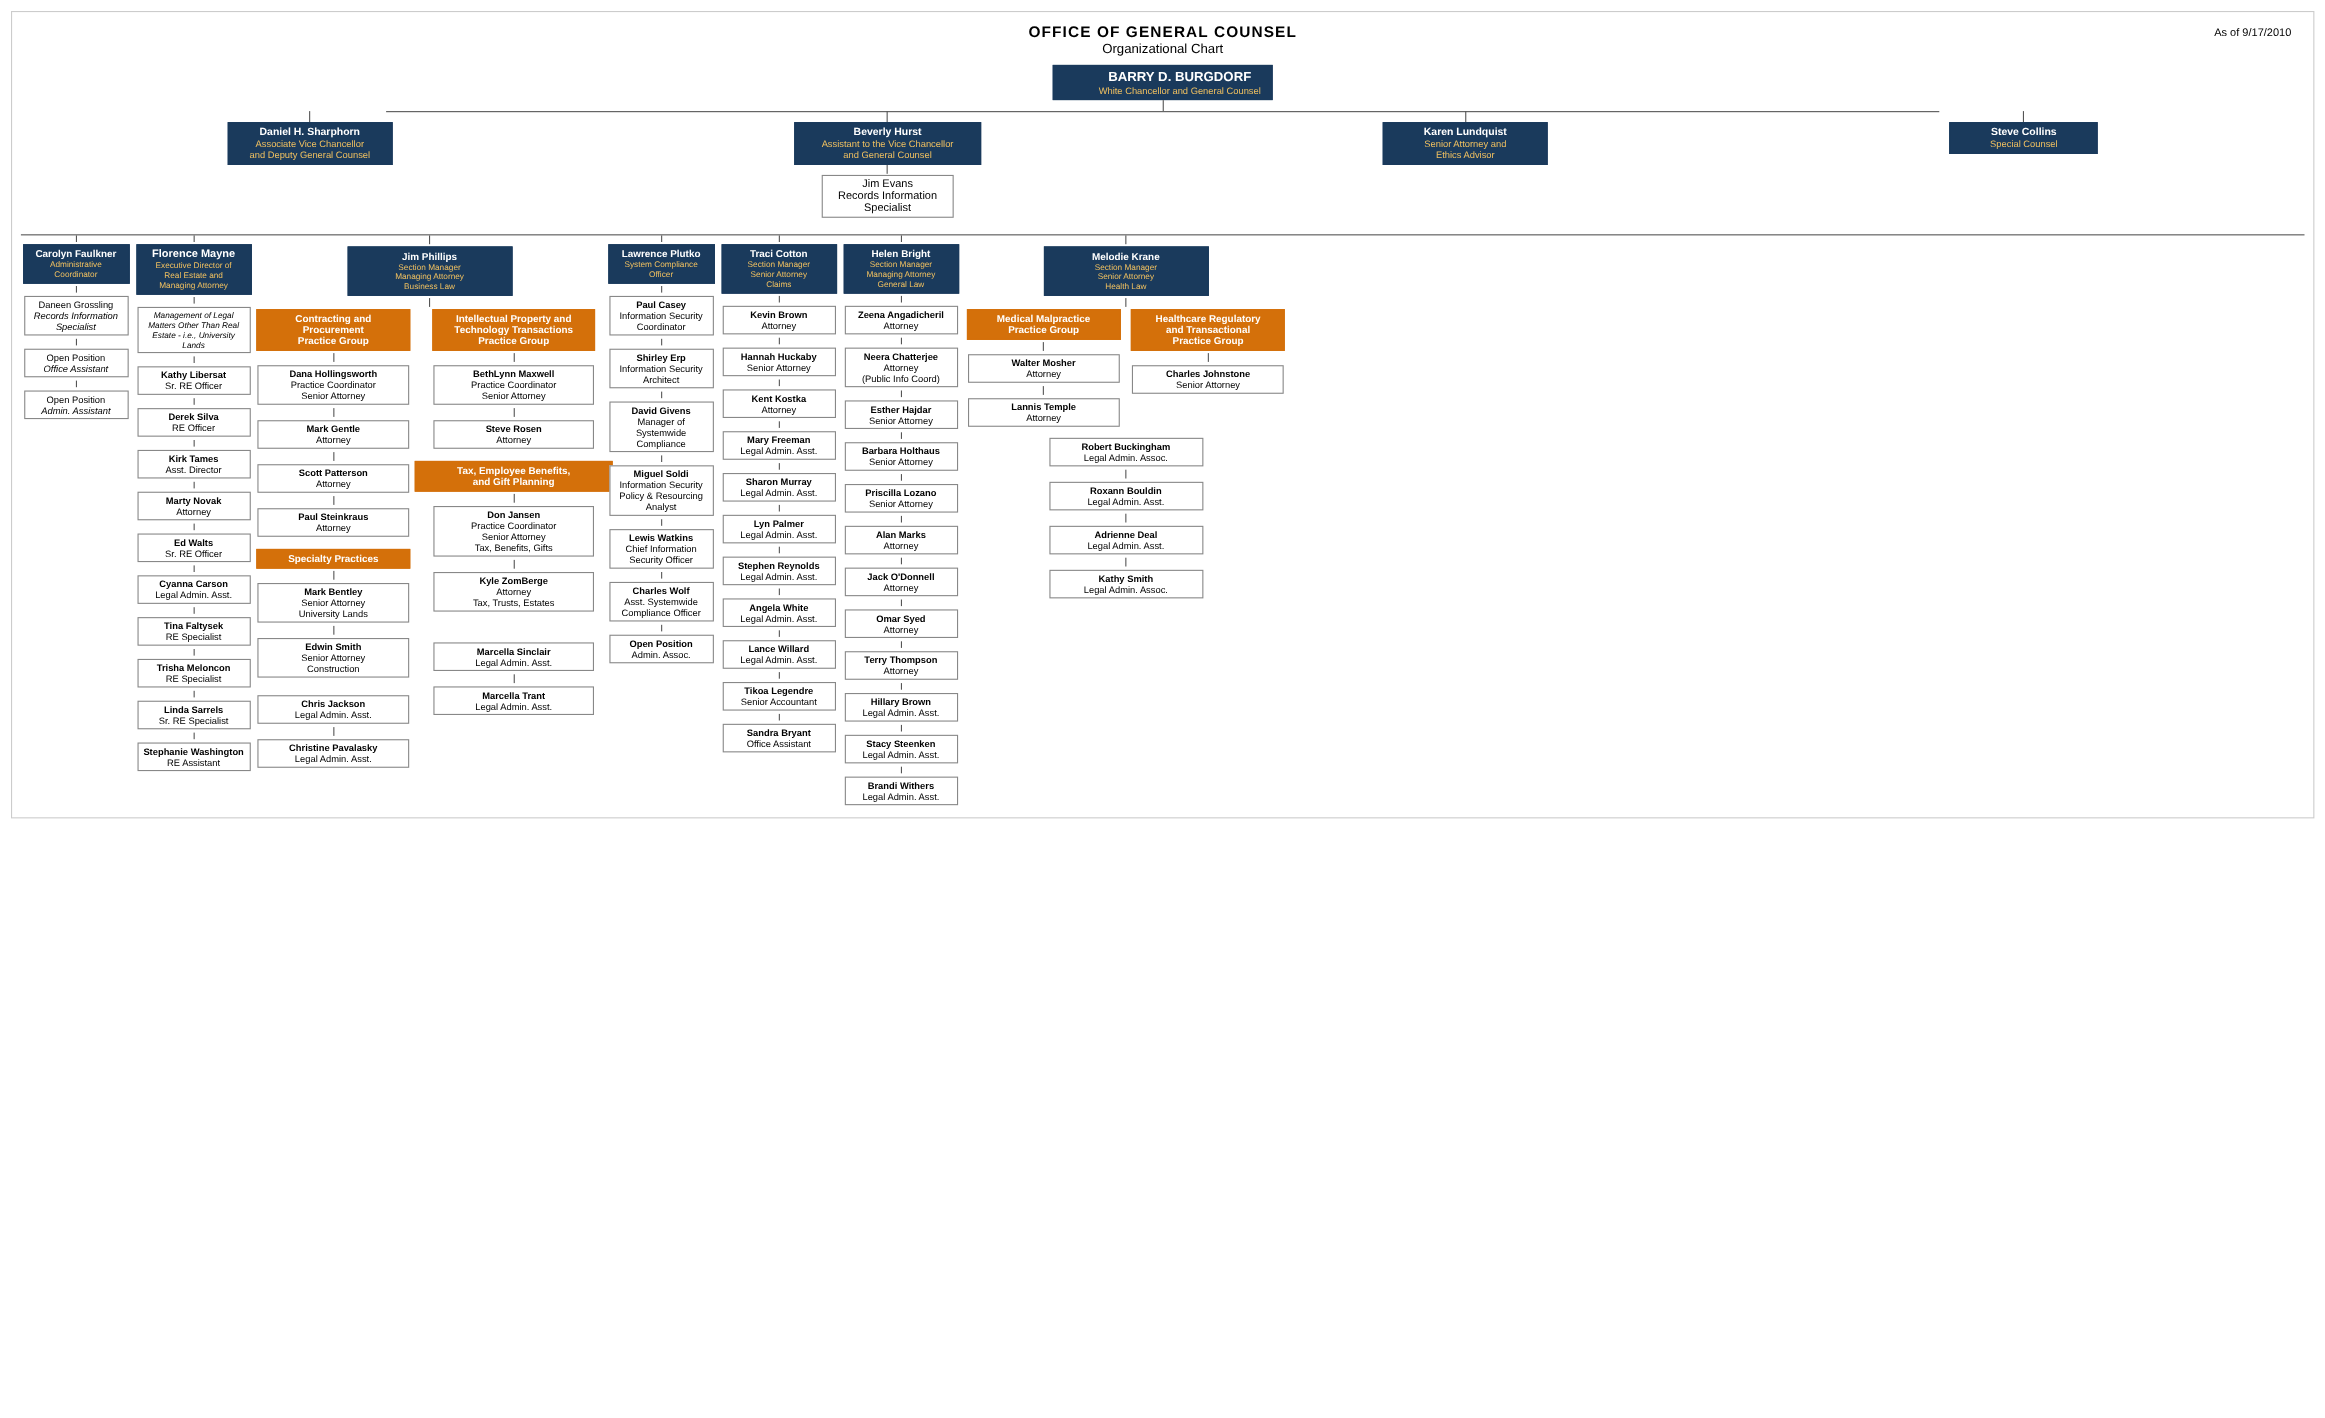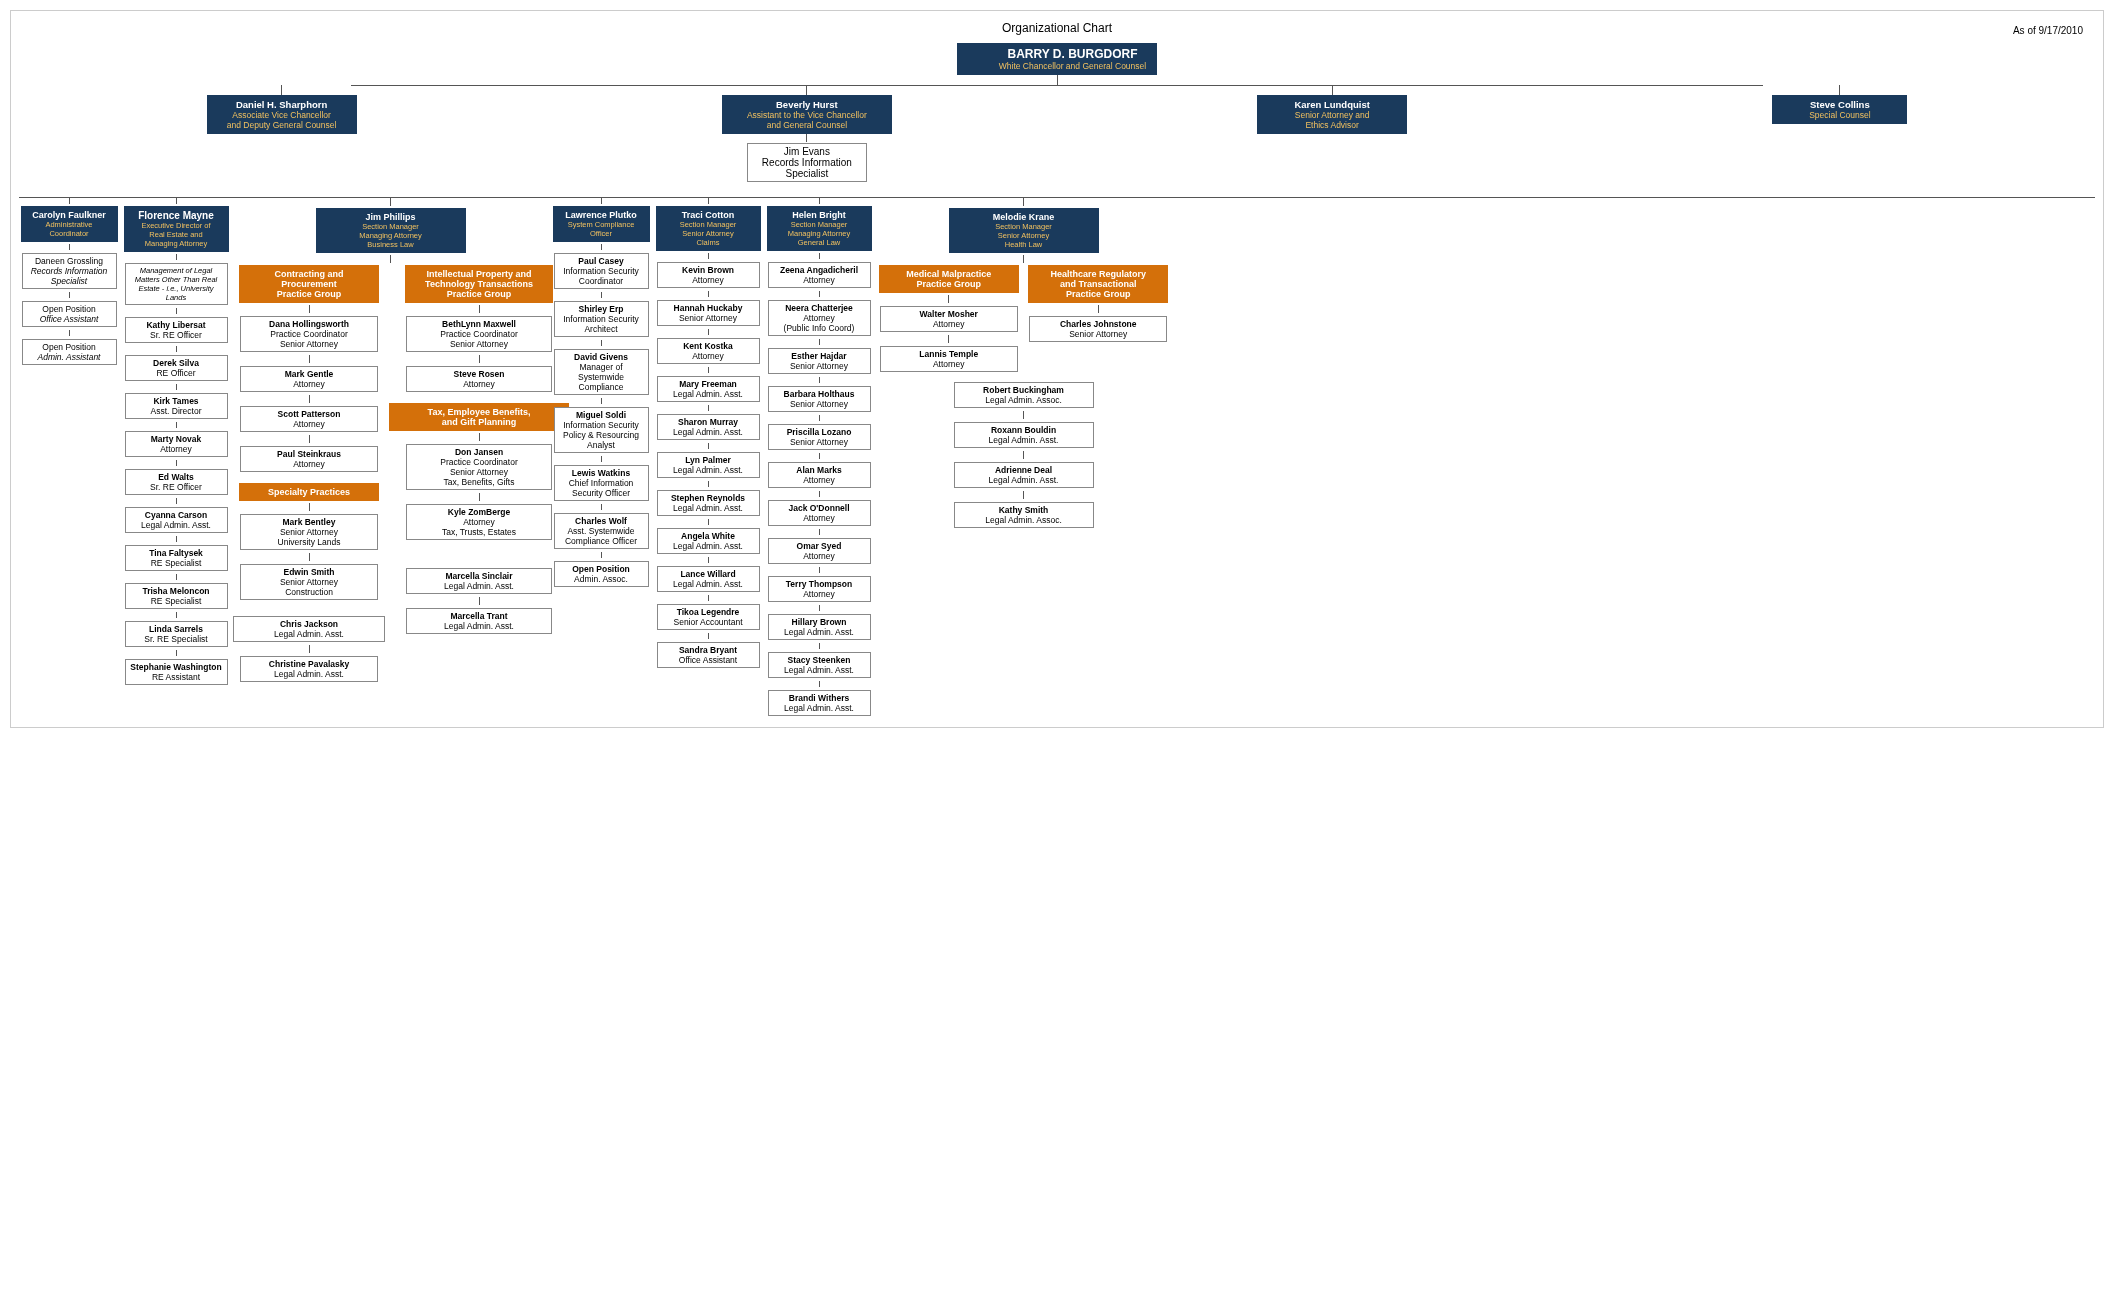--- a/index.html
+++ b/index.html
@@ -78,20 +78,21 @@
     .col-inner .vl { height: 6px; }
     .w150 { width: 148px; padding-left: 36px; }
   </style>
 </head>
 <body>
 
 <div class="relative-wrapper page">
   <span class="date-label">As of 9/17/2010</span>
 
   <div class="header">
+    <h1>OFFICE OF GENERAL COUNSEL</h1>
     <h2>Organizational Chart</h2>
   </div>
 
   <div style="display:flex;flex-direction:column;align-items:center;">
     <div class="ibox-dark w150" style="width:200px;">
       <div style="font-size:12px;color:#fff;font-weight:bold;">BARRY D. BURGDORF</div>
       <div class="gold">White Chancellor and General Counsel</div>
     </div>
 
     <div class="vl" style="height:10px;"></div>
@@ -214,21 +215,21 @@
             <div class="ibox" style="width:138px;"><b>Scott Patterson</b><br>Attorney</div>
             <div class="vl"></div>
             <div class="ibox" style="width:138px;"><b>Paul Steinkraus</b><br>Attorney</div>
             <div style="height:6px;"></div>
             <div class="ibox-orange" style="width:140px;">Specialty Practices</div>
             <div class="vl"></div>
             <div class="ibox" style="width:138px;"><b>Mark Bentley</b><br>Senior Attorney<br>University Lands</div>
             <div class="vl"></div>
             <div class="ibox" style="width:138px;"><b>Edwin Smith</b><br>Senior Attorney<br>Construction</div>
             <div style="height:10px;"></div>
-            <div class="ibox" style="width:152px;"><b>Chris Jackson</b><br>Legal Admin. Asst.</div>
+            <div class="ibox" style="width:138px;"><b>Chris Jackson</b><br>Legal Admin. Asst.</div>
             <div class="vl"></div>
             <div class="ibox" style="width:138px;"><b>Christine Pavalasky</b><br>Legal Admin. Asst.</div>
           </div>
 
           <div style="flex:1;display:flex;flex-direction:column;align-items:center;gap:2px;">
             <div class="ibox-orange" style="width:148px;">Intellectual Property and<br>Technology Transactions<br>Practice Group</div>
             <div class="vl"></div>
             <div class="ibox" style="width:146px;"><b>BethLynn Maxwell</b><br>Practice Coordinator<br>Senior Attorney</div>
             <div class="vl"></div>
             <div class="ibox" style="width:146px;"><b>Steve Rosen</b><br>Attorney</div>

